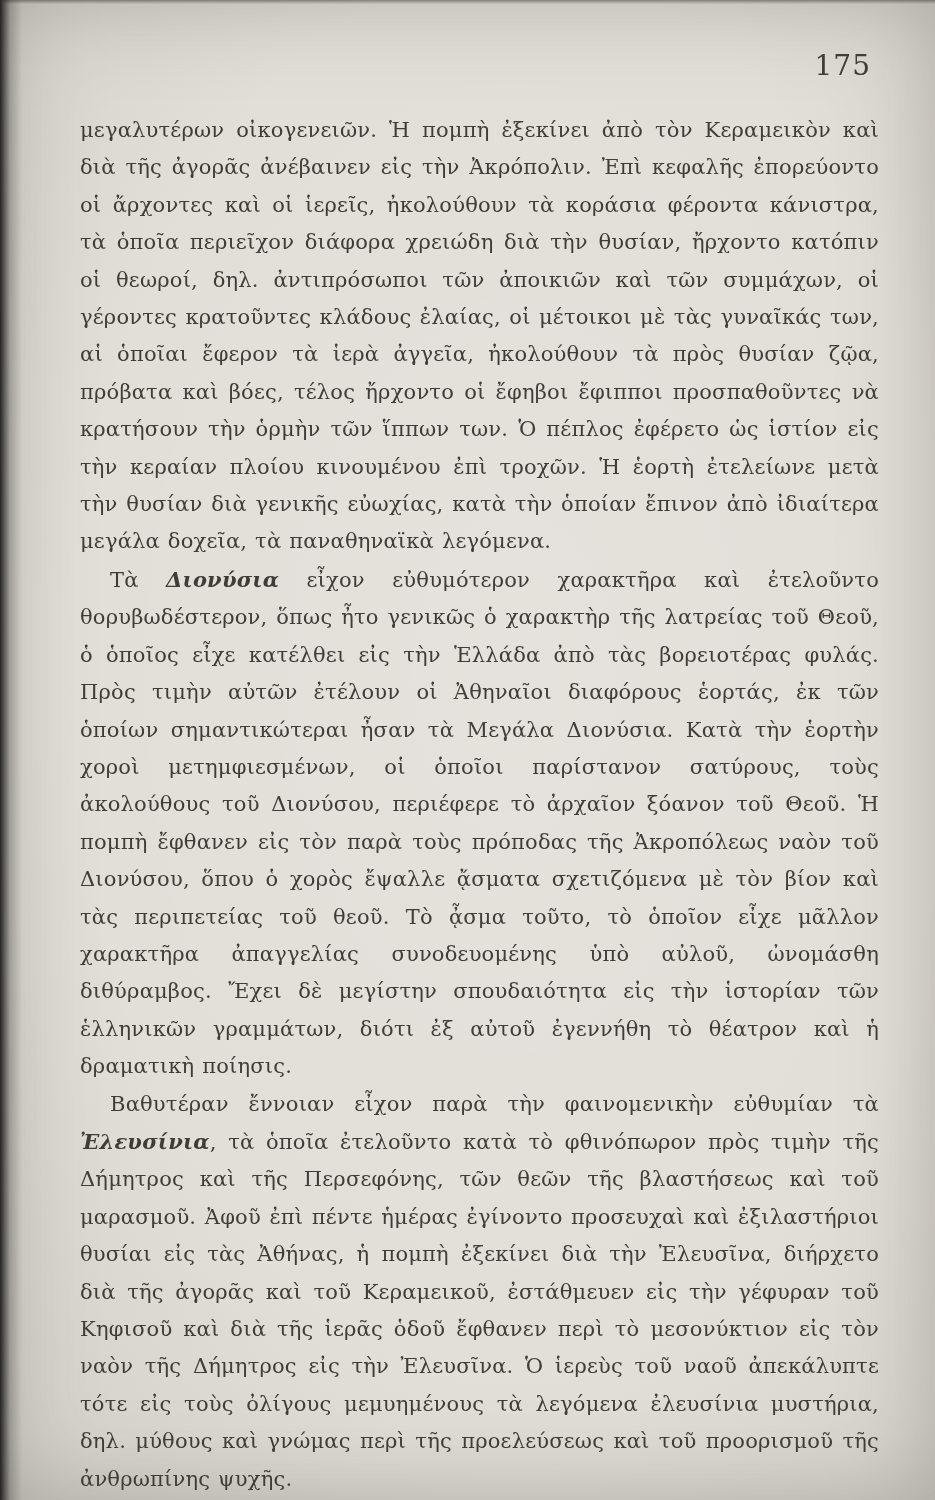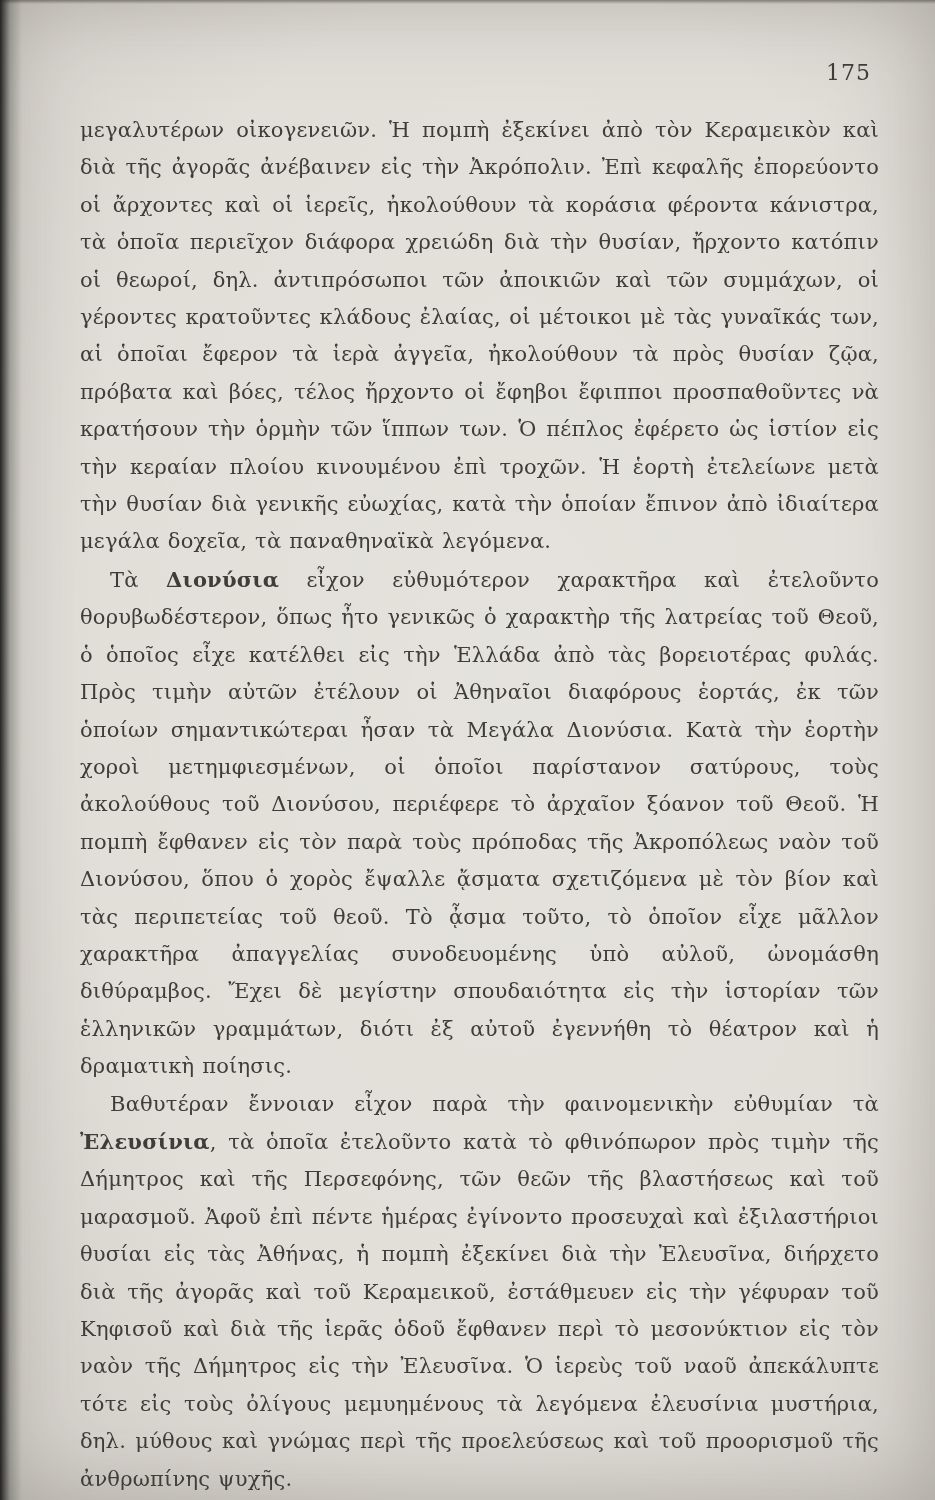--- a/index.html
+++ b/index.html
@@ -26,40 +26,40 @@
     background:linear-gradient(to right, rgba(10,10,10,0.85) 0px, rgba(20,20,20,0.55) 5px, rgba(40,40,40,0.25) 10px, rgba(0,0,0,0.0) 22px);
     pointer-events:none;
   }
   .top-edge{
     position:absolute;left:0;top:0;right:0;height:4px;
     background:linear-gradient(to bottom, rgba(40,38,32,0.45), rgba(0,0,0,0));
     pointer-events:none;
   }
   .page-number{
     position:absolute;
-    top:60px;right:64px;
-    font-size:22px;
+    top:49px;right:64px;
+    font-size:28px;
     letter-spacing:1px;
   }
   .text-block{
     position:absolute;
     top:112px;left:80px;right:56px;
     text-align:justify;
   }
   p.para{
     margin:0;
     font-size:21px;
     line-height:37.4px;
     letter-spacing:0.2px;
     word-spacing:1px;
   }
   p.para.indent{text-indent:30px;}
   .normal{font-style:normal;}
   .italic{}
-  .bolditalic{font-weight:bold;}
+  .bolditalic{font-style:italic;font-weight:bold;}
 </style>
 </head>
 <body>
 
 <div class="scan-vignette"></div>
 <div class="binding-shadow"></div>
 <div class="top-edge"></div>
 
 <div class="page-number">175</div>
 

